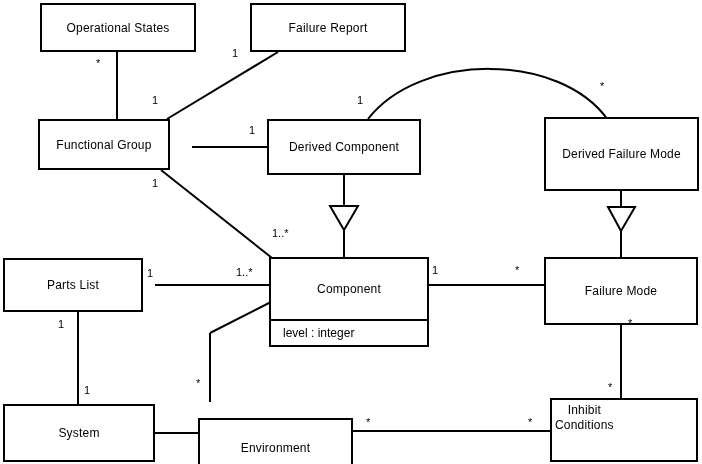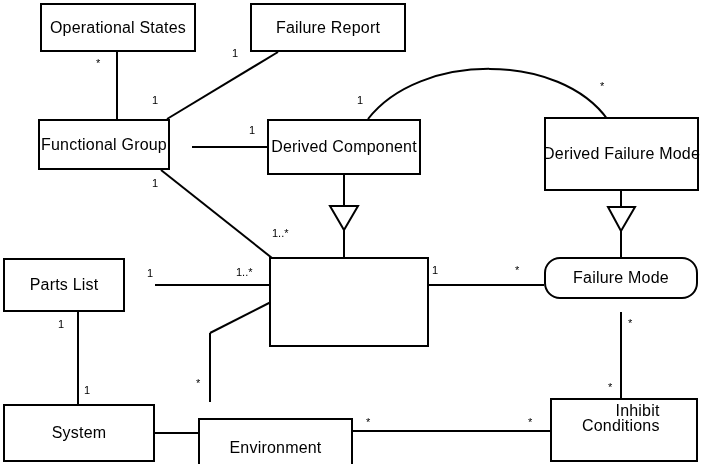--- a/index.html
+++ b/index.html
@@ -17,31 +17,31 @@
     background:#ffffff;
     box-sizing:border-box;
     display:flex;
     flex-direction:column;
   }
   .cls .name{
     flex:1 1 auto;
     display:flex;
     align-items:center;
     justify-content:center;
-    font-size:16px;
+    font-size:12px;
     color:#000000;
     letter-spacing:0.2px;
     white-space:pre;
     text-align:center;
   }
   .cls.topleft .name{
     align-items:flex-start;
     justify-content:flex-start;
-    padding:3px 0 0 30px;
-    text-align:right;
+    padding:3px 0 0 3px;
+    text-align:center;
     line-height:15px;
   }
   .attrs{
     border-top:2px solid #000000;
     font-size:12px;
     color:#000000;
     padding:5px 0 0 12px;
     white-space:pre;
     height:26px;
     box-sizing:border-box;
@@ -104,26 +104,28 @@
       </div>
       <div class="cls" style="left: 38px; top: 119px; width: 132px; height: 51px;">
         <div class="name">Functional Group</div>
       </div>
       <div class="cls" style="left: 267px; top: 119px; width: 154px; height: 56px;">
         <div class="name">Derived Component</div>
       </div>
       <div class="cls" style="left: 544px; top: 117px; width: 155px; height: 74px;">
         <div class="name">Derived Failure Mode</div>
       </div>
-      <div class="cls" style="left: 3px; top: 258px; width: 122px; height: 54px;">
+      <div class="cls" style="left: 3px; top: 258px; width: 140px; height: 54px;">
         <div class="name">Parts List</div>
       </div>
       <div class="cls" style="left: 269px; top: 257px; width: 160px; height: 90px;">
+        <div class="name">Component</div>
+        <div class="attrs">level : integer</div>
       </div>
-      <div class="cls" style="left: 544px; top: 257px; width: 154px; height: 42px; border-radius: 16px;">
+      <div class="cls" style="left: 544px; top: 257px; width: 154px; height: 68px;">
         <div class="name">Failure Mode</div>
       </div>
       <div class="cls" style="left: 3px; top: 404px; width: 152px; height: 58px;">
         <div class="name">System</div>
       </div>
       <div class="cls" style="left: 198px; top: 418px; width: 155px; height: 60px;">
         <div class="name">Environment</div>
       </div>
       <div class="cls topleft" style="left: 550px; top: 398px; width: 148px; height: 64px;">
         <div class="name">Inhibit

